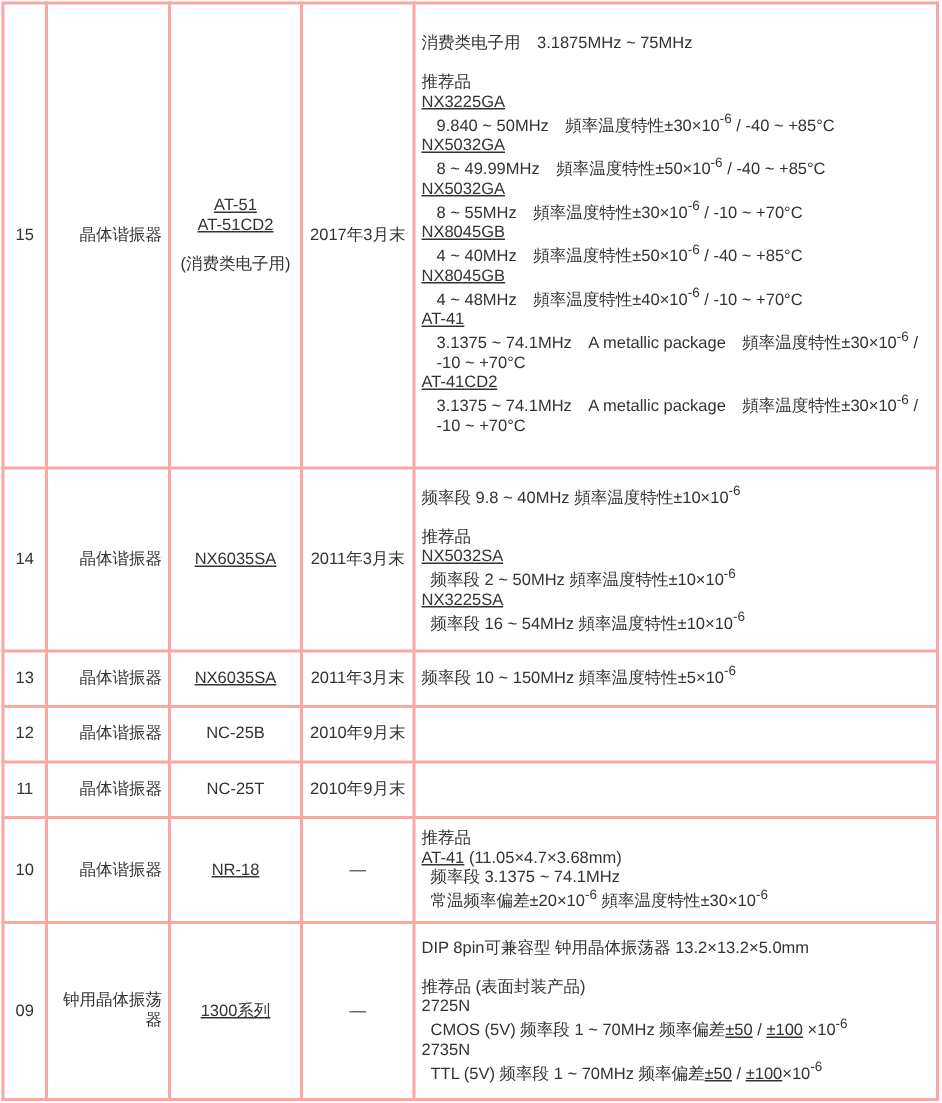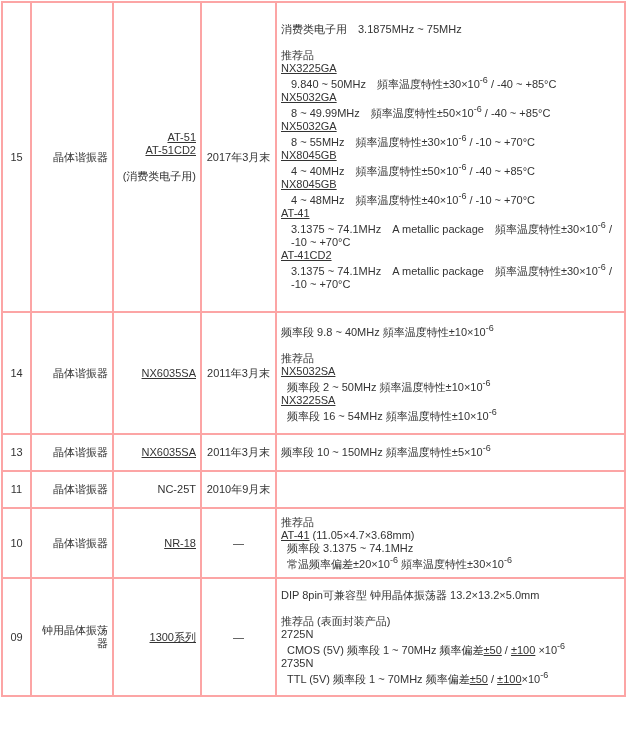--- a/index.html
+++ b/index.html
@@ -3,21 +3,21 @@
 <meta charset="utf-8">
 <style>
   html, body { margin: 0; padding: 0; background: #ffffff; }
   body { width: 628px; height: 735px; overflow: hidden; position: relative;
          font-family: "Liberation Sans", "DejaVu Sans", sans-serif; color: #333333; }
   table.list { position: absolute; left: 1px; top: 1px; border-collapse: collapse;
                table-layout: fixed; width: 625px; font-size: 11px; line-height: 13px; }
   table.list td { border: 2px solid #fca5a5; padding: 3px 4px 3px 4px; vertical-align: middle; }
   td.no { width: 19px; text-align: center; padding-left: 4px; }
   td.cat { width: 72px; text-align: right; }
-  td.model { width: 78px; text-align: right; }
+  td.model { width: 78px; text-align: center; }
   td.date { width: 65px; text-align: center; }
   td.notes { text-align: left; vertical-align: top; padding-left: 3px; padding-right: 2px; }
   td.notes.empty { vertical-align: middle; }
   .lnk { color: #333333; text-decoration: underline; cursor: pointer; }
   .line { display: block; }
   .gap { display: block; height: 13px; }
   .indent { padding-left: 10px; }
   .indent2 { padding-left: 6px; }
   sup { font-size: 9px; line-height: 0; vertical-align: 5px; }
   .spec-row { display: block; margin-top: 3px; }
@@ -82,20 +82,27 @@
     <td class="cat">晶体谐振器</td>
     <td class="model">
       <a class="lnk">NX6035SA</a>
     </td>
     <td class="date">2011年3月末</td>
     <td class="notes" style="vertical-align:middle;">
       <span><span>频率段 10 ~ 150MHz  頻率温度特性±5×10</span><sup>-6</sup></span>
     </td>
   </tr>
 
+  <tr style="height:37px;">
+    <td class="no">12</td>
+    <td class="cat">晶体谐振器</td>
+    <td class="model">NC-25B</td>
+    <td class="date">2010年9月末</td>
+    <td class="notes empty"></td>
+  </tr>
 
   <tr style="height:37px;">
     <td class="no">11</td>
     <td class="cat">晶体谐振器</td>
     <td class="model">NC-25T</td>
     <td class="date">2010年9月末</td>
     <td class="notes empty"></td>
   </tr>
 
   <tr style="height:70px;">

